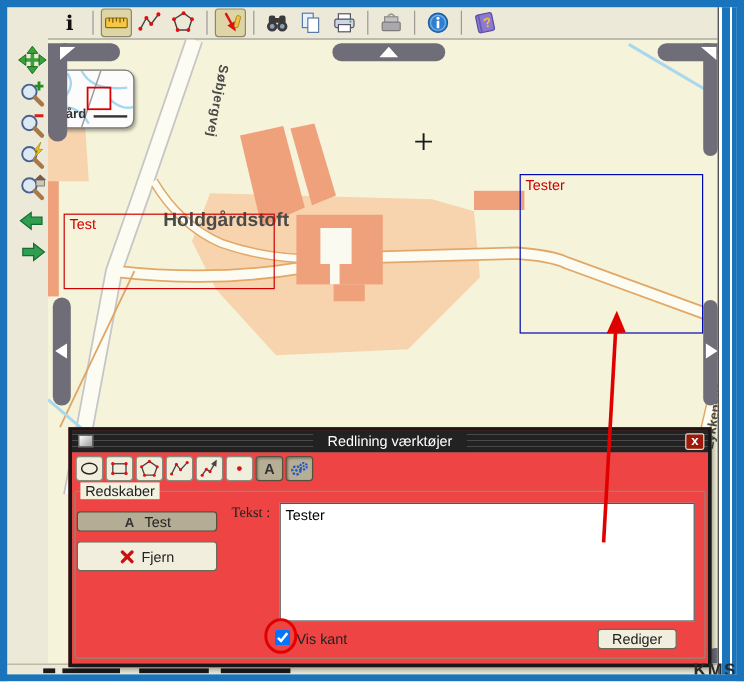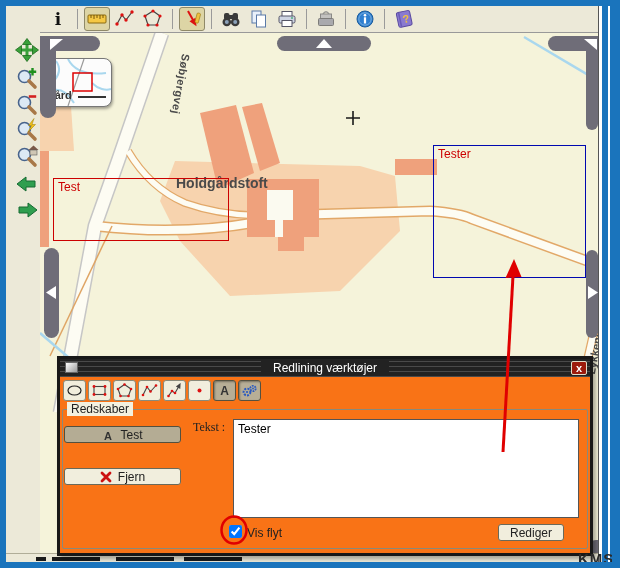--- a/index.html
+++ b/index.html
@@ -19,21 +19,21 @@
   .sb{position:absolute;left:9px;cursor:pointer;}
   
   #map{position:absolute;left:40px;top:32px;width:558px;height:521px;background:#f5f3da;overflow:hidden;border-top:1px solid #999;box-sizing:border-box;z-index:1;}
   .maplabel{position:absolute;color:#4a4a4a;font-weight:bold;white-space:nowrap;}
   .pan{position:absolute;background:#6f6d78;z-index:8;}
   .redrect{position:absolute;border:1px solid #cc0000;z-index:4;}
   .bluerect{position:absolute;border:1px solid #0008b0;z-index:4;}
   .redlabel{color:#cc0000;font-size:12px;position:absolute;left:4px;top:1px;white-space:nowrap;}
   #inset{position:absolute;left:47px;top:58px;width:63px;height:47px;background:#fcfcfc;border:1px solid #777;border-radius:8px;box-shadow:1px 2px 3px rgba(0,0,0,.35);z-index:6;overflow:hidden;}
   
-  #dialog{position:absolute;left:57px;top:356px;width:536px;height:200px;background:#f97316;border:3px solid #181818;box-sizing:border-box;z-index:40;box-shadow:3px 3px 4px rgba(0,0,0,.3);}
+  #dialog{position:absolute;left:57px;top:356px;width:536px;height:200px;background:#ef4444;border:3px solid #181818;box-sizing:border-box;z-index:40;box-shadow:3px 3px 4px rgba(0,0,0,.3);}
   #dlg-title{position:absolute;left:0;top:0;right:0;height:18px;
     background:repeating-linear-gradient(180deg,#222 0 2.5px,#4a4a4a 2.5px 3.5px,#222 3.5px 5px);
     display:flex;align-items:center;justify-content:center;}
   #dlg-title-text{background:#222;color:#fff;font-size:12px;padding:1px 12px;}
   #dlg-close{position:absolute;right:3px;top:2px;width:16px;height:14px;background:#9c1a0c;border:1px solid #e0dcc8;border-radius:2px;color:#fff;font-size:11px;font-weight:bold;line-height:12px;text-align:center;cursor:pointer;box-sizing:border-box;}
   #dlg-min{position:absolute;left:5px;top:3px;width:13px;height:11px;background:linear-gradient(135deg,#ffffff,#9a9a9a);border:1px solid #666;box-sizing:border-box;}
   #dlg-tools{position:absolute;left:3px;top:21px;display:flex;}
   .dtool{width:23px;height:21px;background:#f1eedd;border:1px solid #8a8a7a;border-radius:3px;margin-right:2px;display:flex;align-items:center;justify-content:center;box-sizing:border-box;cursor:pointer;}
   .dtool.pressed{background:#b7ae96;border-color:#55513f;box-shadow:inset 1px 1px 2px rgba(0,0,0,.35);}
   #fieldset{position:absolute;left:2px;top:50px;width:524px;height:138px;border:1px solid #8a8a7a;border-radius:2px;}
@@ -80,21 +80,21 @@
         <rect x="207" y="146" width="72" height="58" fill="#efa17c"></rect>
         <rect x="227" y="157" width="26" height="30" fill="#fbfaf0"></rect>
         <path d="M239,204 L239,176" stroke="#fbfaf0" stroke-width="8"></path>
         <rect x="238" y="204" width="26" height="14" fill="#efa17c"></rect>
         <rect x="355" y="126" width="42" height="16" fill="#efa17c"></rect>
       </g>
       <path d="M306,85 h14 M313,78 v14" stroke="#1a1a1a" stroke-width="1.6"></path>
     </svg>
 
     <span class="maplabel" style="left:152px;top:22px;font-size:11px;letter-spacing:.5px;transform:rotate(100deg);transform-origin:0 0;">Søbjergvej</span>
-    <span class="maplabel" style="left:96px;top:142px;font-size:14px;margin-left:40px;">Holdgårdstoft</span>
+    <span class="maplabel" style="left:96px;top:142px;font-size:16px;">Holdgårdstoft</span>
     <span class="maplabel" style="left:545px;top:340px;font-size:11px;transform:rotate(-80deg);transform-origin:0 0;z-index:3;">Lykkensprøve</span>
   </div>
 
   <div class="redrect" style="left:53px;top:178px;width:149px;height:61px;z-index:4;padding-left:25px;">
     <span class="redlabel">Test</span>
   </div>
   <div class="bluerect" style="left:433px;top:145px;width:151px;height:131px;z-index:4;">
     <span class="redlabel">Tester</span>
   </div>
 
@@ -360,32 +360,32 @@
 
     <div id="fieldset">
       <span id="legend">Redskaber</span>
 
       <div class="dbtn pressed" style="left:1px;top:16px;width:117px;height:17px;">
         <svg width="12" height="12">
             <text x="6" y="10.5" text-anchor="middle" font-size="11" font-weight="bold" fill="#333">A</text>
           </svg>
         <span>Test</span>
       </div>
-      <div class="dbtn" style="left:1px;top:58px;width:117px;height:17px;">
+      <div class="dbtn" style="left:1px;top:41px;width:117px;height:25px;">
         <svg width="12" height="12">
             <path d="M2,2 L10,10 M10,2 L2,10" stroke="#cc1111" stroke-width="2.8" stroke-linecap="round"></path>
           </svg>
         <span>Fjern</span>
       </div>
 
       <span style="position:absolute;left:130px;top:10px;font-size:12px;color:#222;font-family:Liberation Serif, serif;">Tekst :</span>
       <textarea id="dlg-textarea" style="">Tester</textarea>
 
       <input type="checkbox" style="position: absolute; left: 166px; top: 115px; width: 13px; height: 13px; margin: 0px;" checked="true">
-      <span style="position:absolute;left:184px;top:116px;font-size:12px;color:#222;">Vis flyt</span>
+      <span style="position:absolute;left:184px;top:116px;font-size:12px;color:#222;">Vis kant</span>
 
       <div class="dbtn" style="left:435px;top:114px;width:66px;height:17px;">
         <span>Rediger</span>
       </div>
     </div>
   </div>
 
   <div id="statusbar">
     <span class="smark" style="left:30px;width:10px;"></span>
     <span class="smark" style="left:46px;width:48px;"></span>

